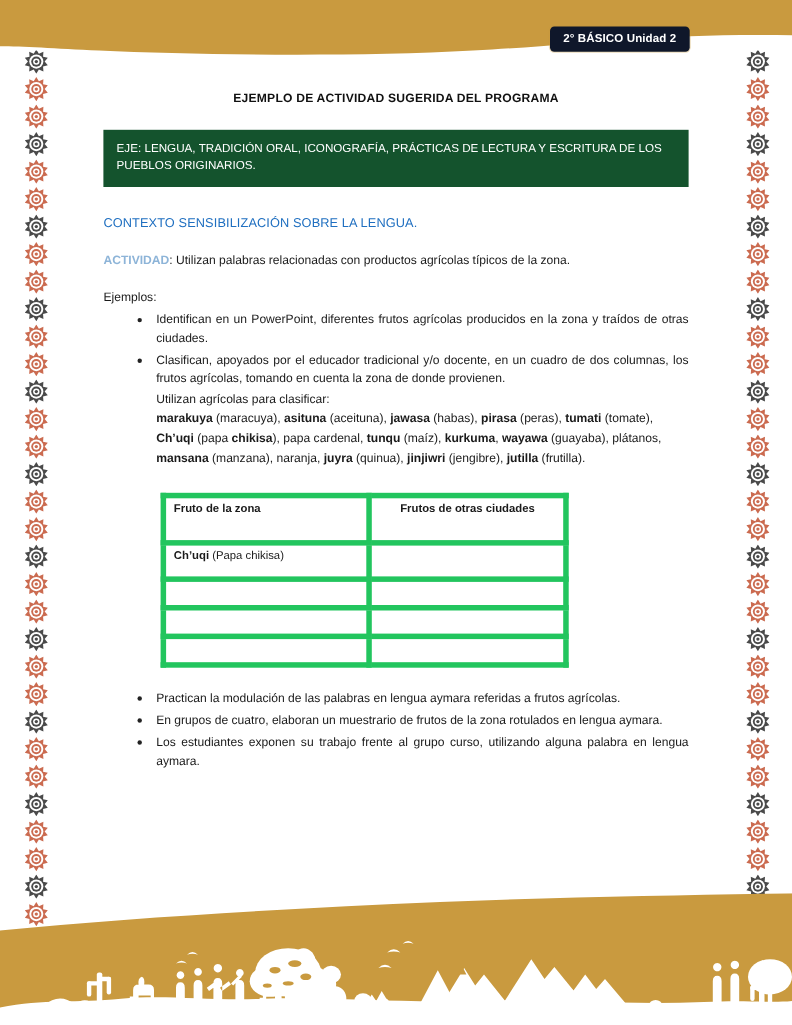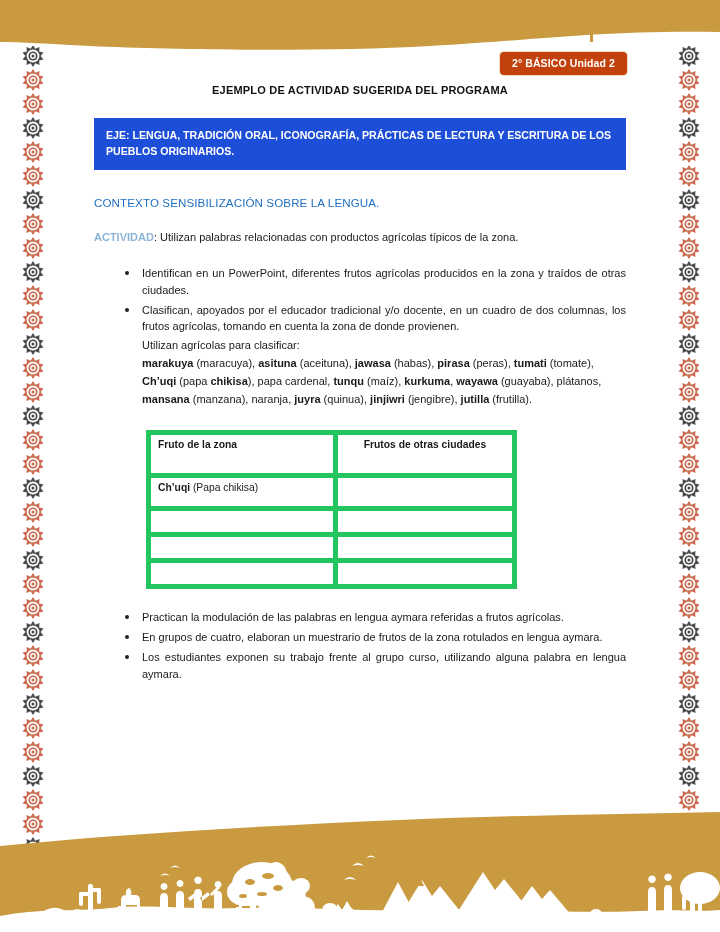--- a/index.html
+++ b/index.html
@@ -14,22 +14,22 @@
     -webkit-font-smoothing:antialiased;
   }
   .page{position:absolute;inset:0;}
 
   
   .top-band{position:absolute;top:0;left:0;width:720px;height:60px;}
   .top-band svg{display:block;}
 
   
   .unit-badge{
-    position:absolute;top:52px;left:500px;
-    background:#c2410c;color:#ffffff;
+    position:absolute;top:24px;left:500px;
+    background:#0f172a;color:#ffffff;
     font-size:10.5px;font-weight:700;
     padding:5px 12px 6px 12px;
     border-radius:4px;
     letter-spacing:.1px;
     white-space:nowrap;
     box-shadow:0 0 0 1px rgba(201,154,63,.35);
   }
   .badge-stem{
     position:absolute;top:30px;left:590px;
     width:3px;height:12px;background:#C99A3F;
@@ -49,22 +49,22 @@
   .content{
     position:absolute;left:94px;top:84px;width:532px;
   }
 
   h1.doc-title{
     font-size:11px;font-weight:700;text-align:center;
     margin:0 0 22px 0;color:#111;letter-spacing:.2px;
   }
 
   .eje-banner{
-    background:#1d4ed8;color:#ffffff;
-    font-size:10.6px;font-weight:700;line-height:1.55;
+    background:#14532d;color:#ffffff;
+    font-size:10.6px;font-weight:400;line-height:1.55;
     padding:9px 12px 10px 12px;
     margin-bottom:26px;
   }
 
   h2.context{
     font-size:11.6px;font-weight:400;color:#1F6FC0;
     margin:0 0 20px 0;letter-spacing:.1px;
   }
 
   .activity-line{
@@ -618,20 +618,21 @@
     <h1 class="doc-title">EJEMPLO DE ACTIVIDAD SUGERIDA DEL PROGRAMA</h1>
 
     <div class="eje-banner">EJE: LENGUA, TRADICIÓN ORAL, ICONOGRAFÍA, PRÁCTICAS DE LECTURA Y ESCRITURA DE LOS PUEBLOS ORIGINARIOS.</div>
 
     <h2 class="context">CONTEXTO SENSIBILIZACIÓN SOBRE LA LENGUA.</h2>
 
     <p class="activity-line">
       <span class="activity-label">ACTIVIDAD</span><span>: Utilizan palabras relacionadas con productos agrícolas típicos de la zona.</span>
     </p>
 
+    <p class="examples-label">Ejemplos:</p>
 
     <ul class="bullets">
       <li>
         <span>Identifican en un PowerPoint, diferentes frutos agrícolas producidos en la zona y traídos de otras ciudades.</span>
       </li>
       <li>
         <span>Clasifican, apoyados por el educador tradicional y/o docente, en un cuadro de dos columnas, los frutos agrícolas, tomando en cuenta la zona de donde provienen.</span>
         <div class="sub-line">Utilizan agrícolas para clasificar:</div>
         <div class="prod-list" id="prod2"><b>marakuya</b> (maracuya), <b>asituna</b> (aceituna), <b>jawasa</b> (habas), <b>pirasa</b> (peras), <b>tumati</b> (tomate),</div>
         <div class="prod-list" id="prod1"><b>Ch’uqi</b> (papa <b>chikisa</b>), papa cardenal, <b>tunqu</b> (maíz), <b>kurkuma</b>, <b>wayawa</b> (guayaba), plátanos,</div>

